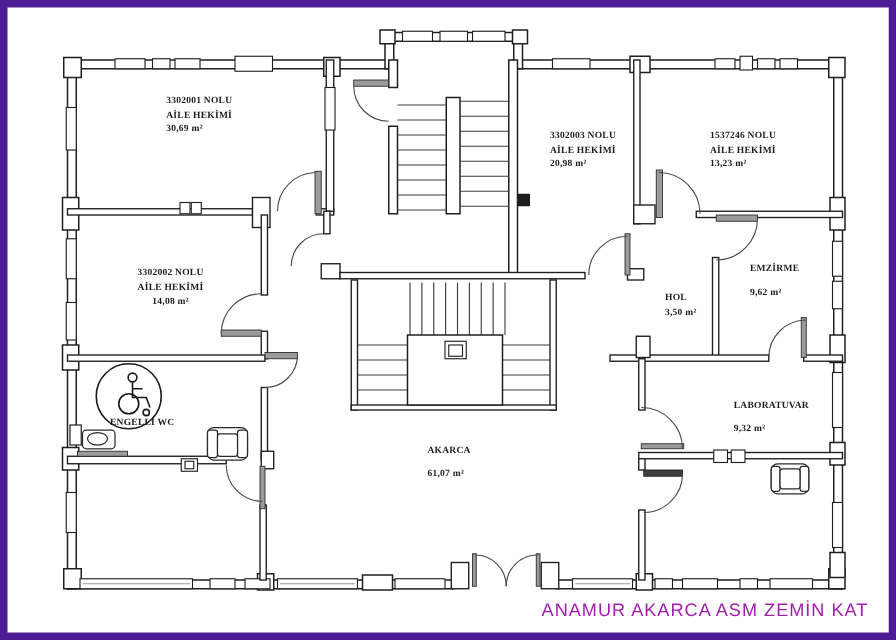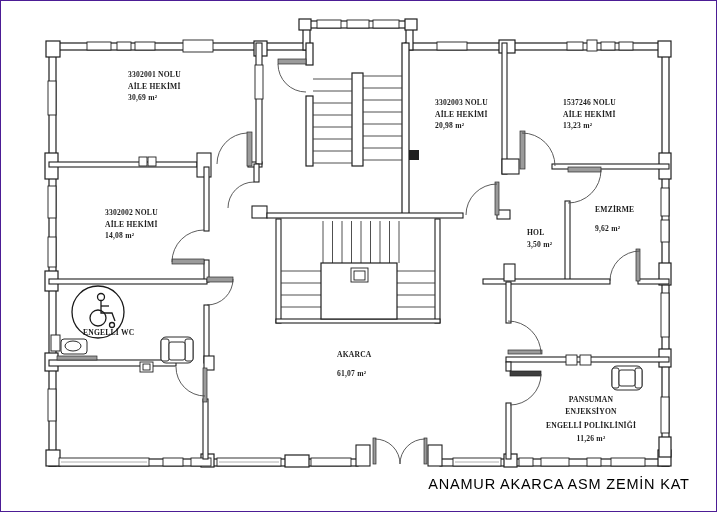--- a/index.html
+++ b/index.html
@@ -1,19 +1,19 @@
 <!DOCTYPE html>
 <html style="--wall: #1f1f1f; --leaf: #9b9b9b; --leafdark: #3f3f3f;"><head>
 <meta charset="utf-8">
 <style>
   html,body{margin:0;padding:0;background:#ffffff;}
   body{font-family:"Liberation Serif", serif;}
   .frame{
     position:relative;width:717px;height:512px;background:#fff;
-    border:1px solid #4c1d95;box-sizing:border-box;overflow:hidden;
+    border:6px solid #4c1d95;box-sizing:border-box;overflow:hidden;
   }
   svg{position:absolute;left:0;top:0;}
   .wall{fill:#ffffff;stroke:var(--wall,#1f1f1f);stroke-width:1.2;}
   .iwall{fill:#ffffff;stroke:var(--wall,#1f1f1f);stroke-width:1.1;}
   .win{fill:#ffffff;stroke:var(--wall,#1f1f1f);stroke-width:0.9;}
   .winline{stroke:#9a9a9a;stroke-width:0.8;}
   .leaf{fill:var(--leaf,#9b9b9b);stroke:#2a2a2a;stroke-width:0.7;}
   .leafdark{fill:var(--leafdark,#3f3f3f);stroke:#222;stroke-width:0.7;}
   .arc{fill:none;stroke:#4a4a4a;stroke-width:0.9;}
   .tread{stroke:#3c3c3c;stroke-width:0.9;}
@@ -21,21 +21,21 @@
   .fix{fill:#ffffff;stroke:#2a2a2a;stroke-width:1;}
   .sym{fill:none;stroke:#1a1a1a;stroke-width:1.3;}
   .room-label{
     position:absolute;font-size:7.6px;font-weight:bold;color:#1c1c1c;
     line-height:11.5px;letter-spacing:0.2px;white-space:nowrap;
   }
   .room-label .gap{margin-top:7px;}
   .room-label.center{text-align:center;}
   .title{
     position:absolute;left:418px;top:475px;width:280px;text-align:center;
-    font-family:"Liberation Sans", sans-serif;font-size:14.5px;color:#000000;
+    font-family:"Liberation Sans", sans-serif;font-size:14.5px;color:#a21caf;
     letter-spacing:0.8px;white-space:nowrap;
   }
 </style>
 </head>
 <body>
 
 <div class="frame">
 
 <svg width="717" height="512" viewBox="0 0 717 512">
 
@@ -302,21 +302,21 @@
     <rect class="fix" x="618" y="369" width="16" height="16" rx="2"></rect>
   </g>
 </svg>
 
 <div class="room-label" style="left:127px;top:68px;">
   <div>3302001 NOLU</div>
   <div>AİLE HEKİMİ</div>
   <div>30,69 m²</div>
 </div>
 
-<div class="room-label" style="left:104px;top:206px;">
+<div class="room-label" style="left:104px;top:206px;text-align:center;">
   <div>3302002 NOLU</div>
   <div>AİLE HEKİMİ</div>
   <div>14,08 m²</div>
 </div>
 
 <div class="room-label" style="left:434px;top:96px;">
   <div>3302003 NOLU</div>
   <div>AİLE HEKİMİ</div>
   <div>20,98 m²</div>
 </div>
@@ -330,33 +330,31 @@
 <div class="room-label" style="left:526px;top:206px;margin-top:20px;">
   <div>HOL</div>
   <div>3,50 m²</div>
 </div>
 
 <div class="room-label" style="left:594px;top:203px;">
   <div>EMZİRME</div>
   <div class="gap">9,62 m²</div>
 </div>
 
+<div class="room-label" style="left:581px;top:312px;">
+  <div>LABORATUVAR</div>
+  <div class="gap">9,32 m²</div>
+</div>
 
 <div class="room-label" style="left:336px;top:348px;">
   <div>AKARCA</div>
   <div class="gap">61,07 m²</div>
 </div>
 
 <div class="room-label" style="left:82px;top:326px;">
   <div>ENGELLİ WC</div>
 </div>
 
 
-<div class="room-label center" style="left:534px;top:393px;width:112px;">
-  <div>PANSUMAN</div>
-  <div>ENJEKSİYON</div>
-  <div style="margin-top:3px;">ENGELLİ POLİKLİNİĞİ</div>
-  <div style="margin-top:1px;">11,26 m²</div>
-</div>
 
 <div class="title">ANAMUR AKARCA ASM ZEMİN KAT</div>
 
 </div>
 
 </body></html>

